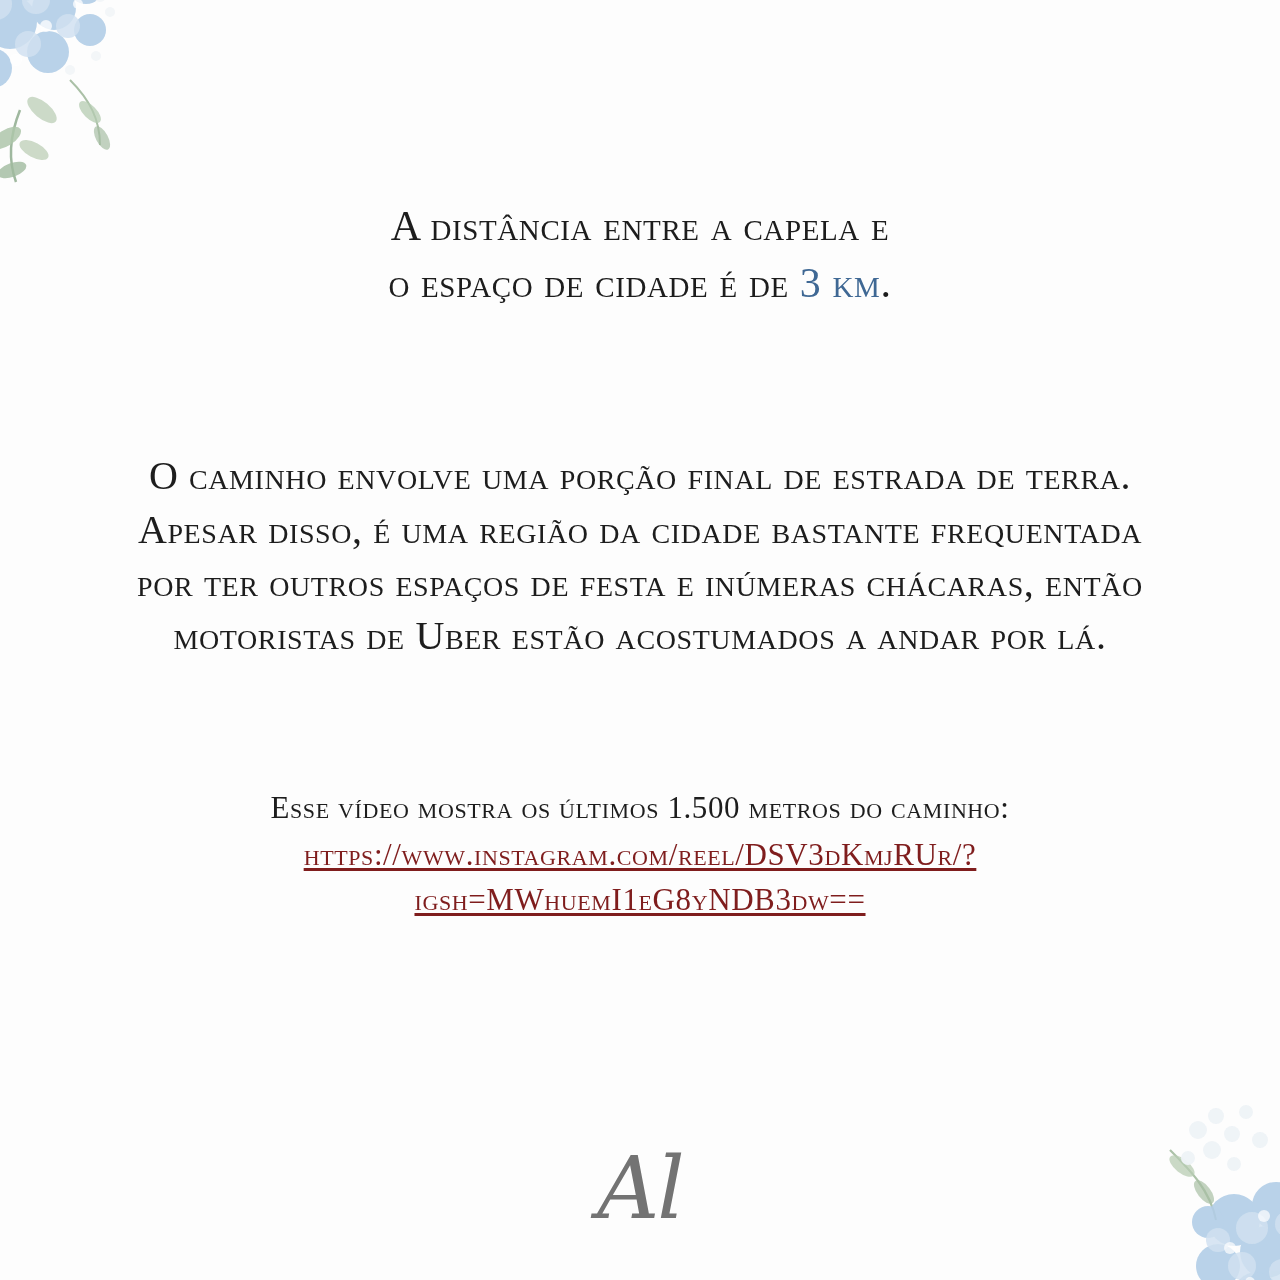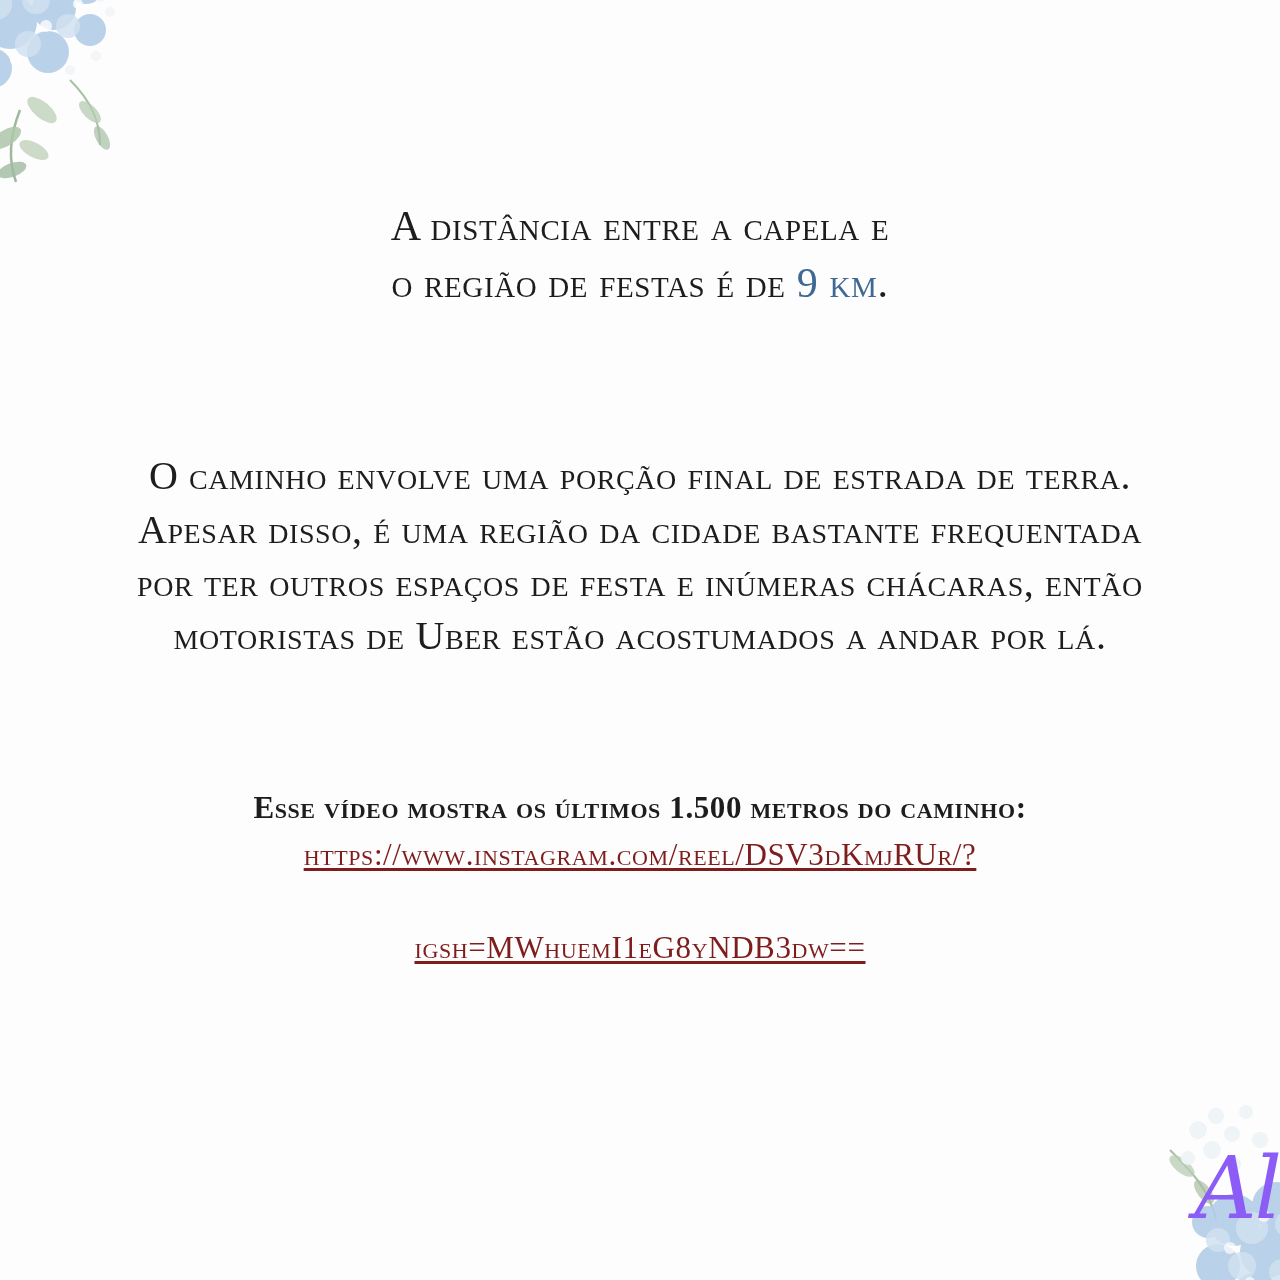--- a/index.html
+++ b/index.html
@@ -75,45 +75,43 @@
   }
 
   .video-block {
     margin-top: 124px;
     font-size: 31px;
     line-height: 1.45;
   }
   .video-label {
     display: block;
     margin-bottom: 2px;
-    font-weight: bold;
   }
   .video-link {
     display: block;
     text-decoration: underline;
     text-underline-offset: 3px;
     color: #7f1d1d;
     word-break: break-all;
   }
   .video-link .line2 {
     display: block;
-    margin-top: 48px;
   }
 
   
   .monogram {
     position: absolute;
     left: 0;
     right: 0;
     bottom: 42px;
-    text-align: right;
+    text-align: center;
     font-family: "DejaVu Serif", serif;
     font-style: italic;
     font-size: 86px;
-    color: #8b5cf6;
+    color: #737373;
     letter-spacing: -2px;
   }
 </style>
 </head>
 <body>
 
 <div class="page">
 
   <svg class="floral floral-tl" viewBox="0 0 300 280" xmlns="http://www.w3.org/2000/svg">
     <g opacity="0.95">
@@ -206,21 +204,21 @@
         <circle cx="272" cy="192" r="5"></circle>
         <circle cx="230" cy="222" r="5"></circle>
       </g>
     </g>
   </svg>
 
   <div class="content">
 
     <p class="para intro">
       <span>A distância entre a capela e</span><br>
-      <span>o região de festas é de </span><span class="accent">9 km</span><span>.</span>
+      <span>o espaço de cidade é de </span><span class="accent">3 km</span><span>.</span>
     </p>
 
     <p class="para body-text">O caminho envolve uma porção final de estrada de terra. Apesar disso, é uma região da cidade bastante frequentada por ter outros espaços de festa e inúmeras chácaras, então motoristas de Uber estão acostumados a andar por lá.</p>
 
     <div class="para video-block">
       <span class="video-label">Esse vídeo mostra os últimos 1.500 metros do caminho:</span>
       <a class="video-link" href="#">
         <span>https://www.instagram.com/reel/DSV3dKmjRUr/?</span>
         <span class="line2">igsh=MWhuemI1eG8yNDB3dw==</span>
       </a>

